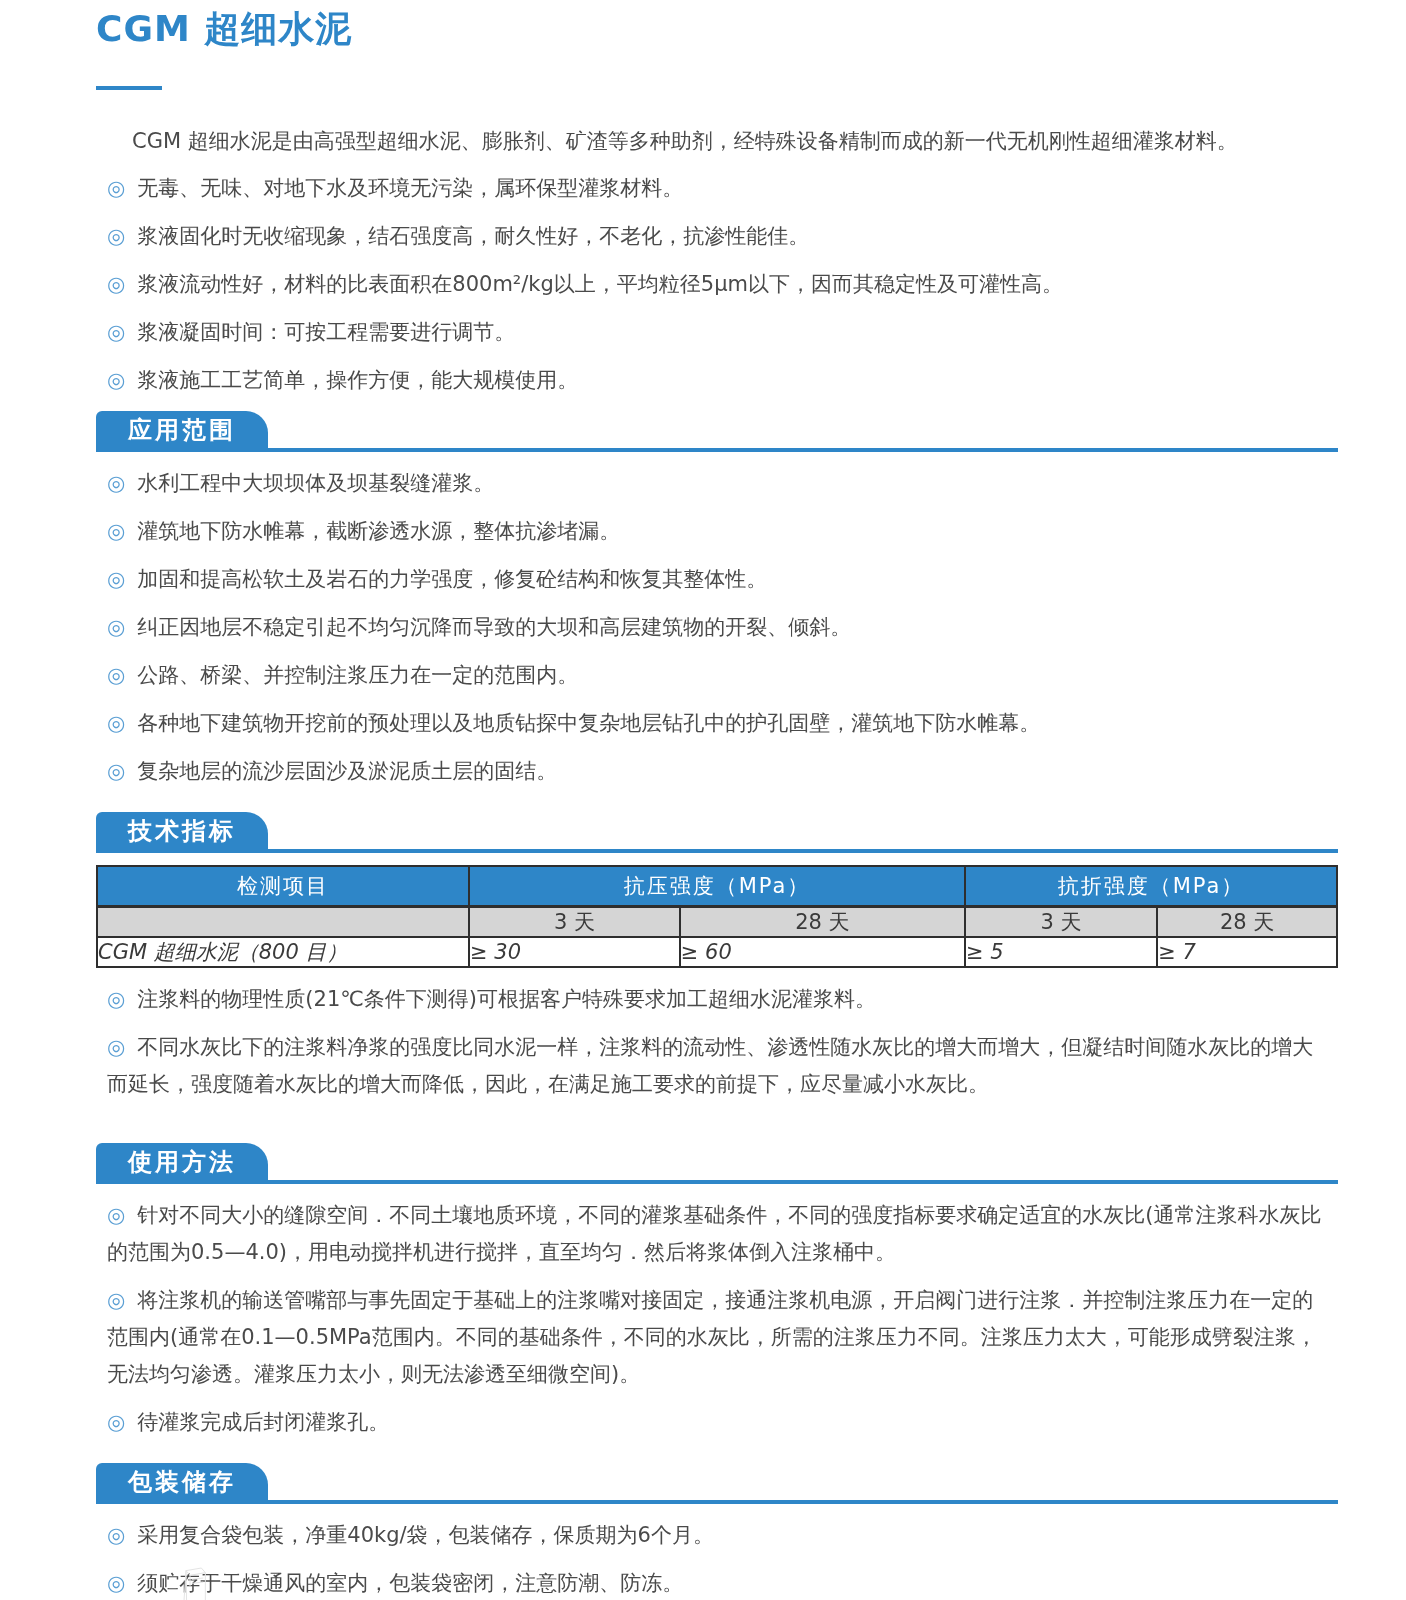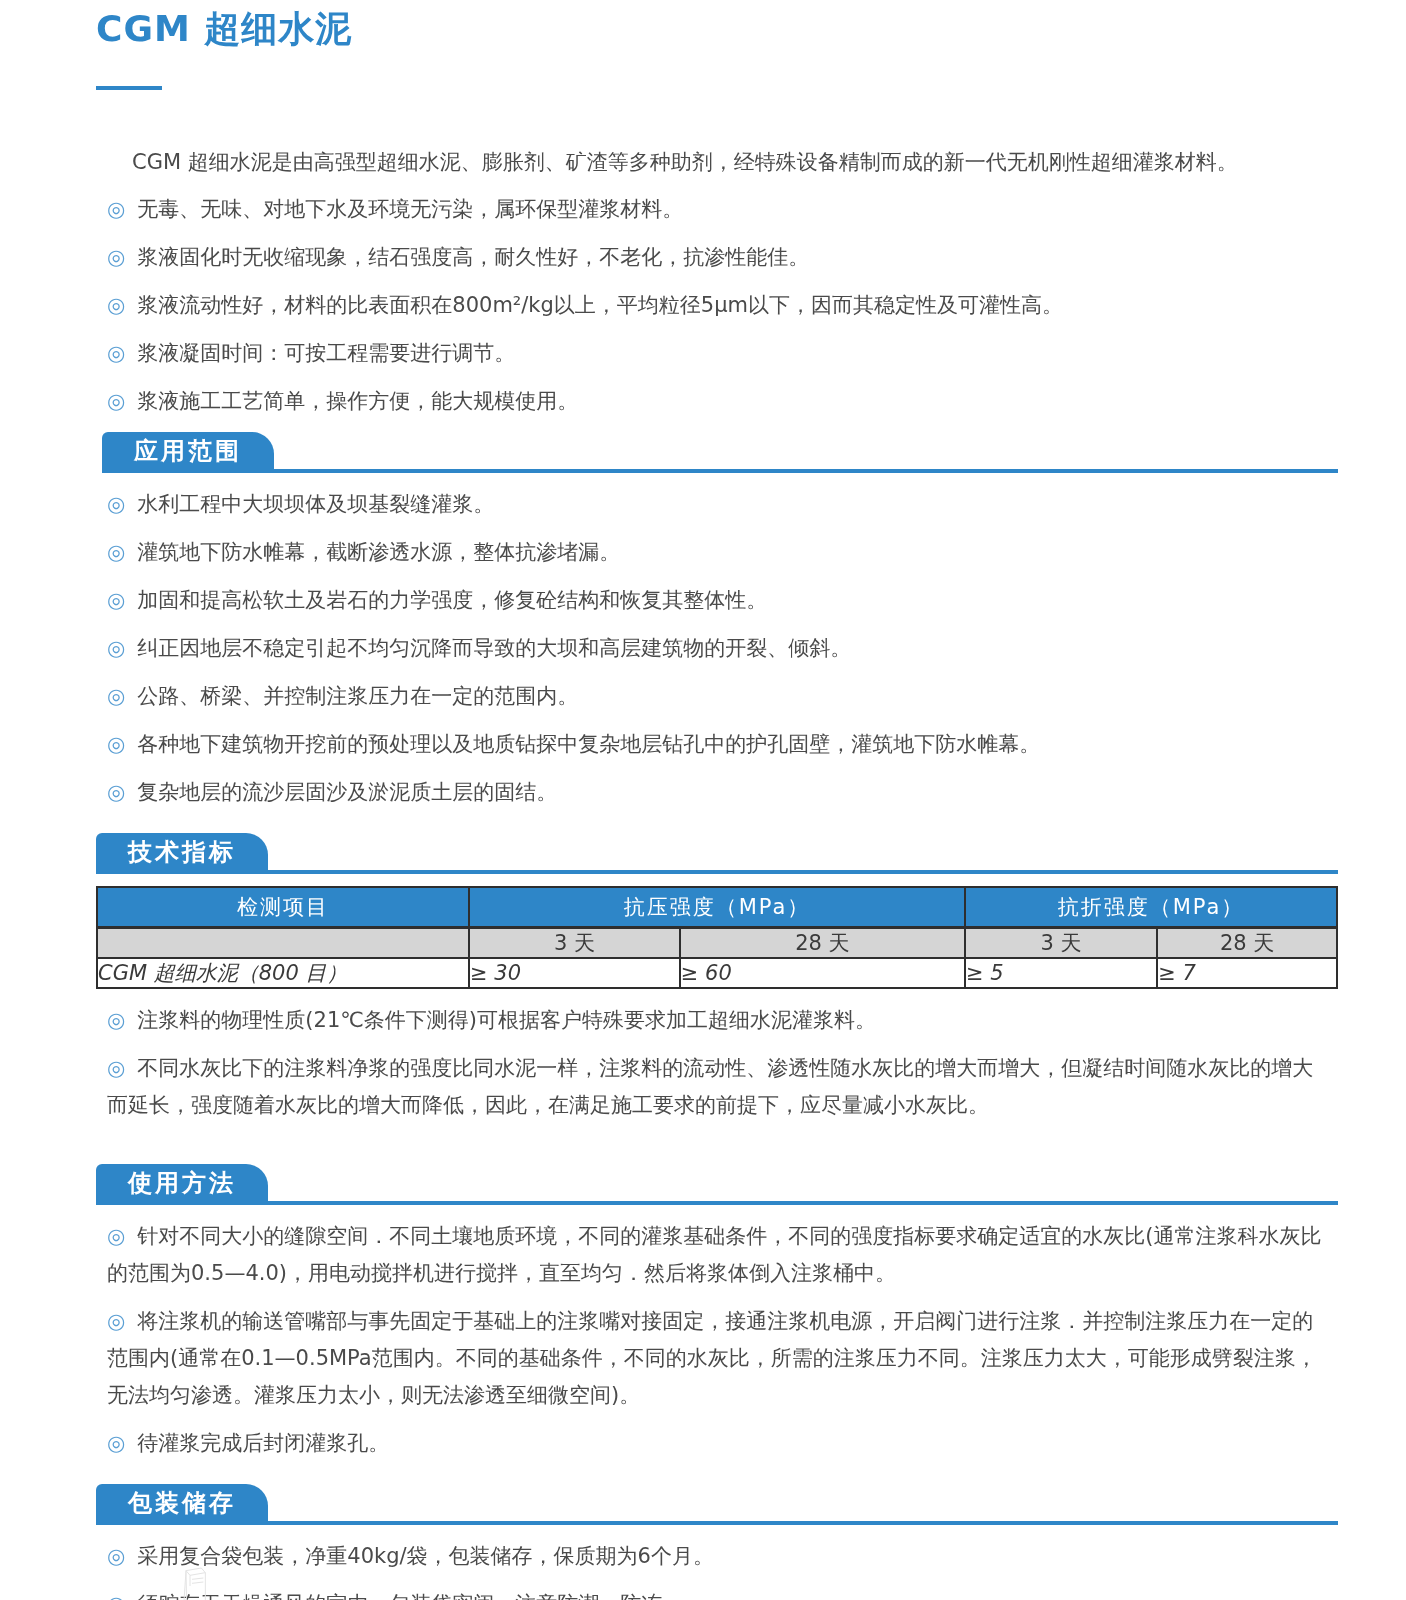--- a/index.html
+++ b/index.html
@@ -15,33 +15,33 @@
     width:1406px;height:1600px;background:#ffffff;
     font-family:"DejaVu Sans","Liberation Sans",sans-serif;
     color:var(--text);position:relative;overflow:hidden;
   }
   .content{padding:6px 68px 0 96px;}
   h1.page-title{
     color:var(--accent);font-size:36px;font-weight:bold;
     margin:0;line-height:46px;letter-spacing:1px;
   }
   .title-dash{width:66px;height:4px;background:var(--accent);margin-top:34px;}
-  .intro{margin:57px 0 0 0;text-indent:36px;font-size:21px;line-height:31px;color:#4a4a4a;}
+  .intro{margin:36px 0 0 0;text-indent:36px;font-size:21px;line-height:31px;color:#4a4a4a;}
   .section{margin:0;}
   .sec-header{margin-top:28px;line-height:0;}
   .sec-badge{
     display:inline-block;background:var(--accent);color:#ffffff;
     font-weight:bold;font-size:24px;height:37px;line-height:38px;
     padding:0 32px;border-radius:6px 22px 0 0;letter-spacing:3px;
   }
   .sec-line{height:4px;background:var(--accent);}
   .bullets{margin:13px 0 0 0;}
   .bullet{margin:11px;font-size:21px;line-height:37px;color:#4a4a4a;}
   .bi{color:var(--bullet-icon);margin-right:12px;}
-  .mt-sm{margin-top:12px;margin-left:6px;}
+  .mt-sm{margin-top:12px;}
   .mt-md{margin-top:22px;}
   .mt-lg{margin-top:40px;}
   table.specs{
     width:100%;border-collapse:collapse;margin-top:12px;
     font-size:21px;table-layout:fixed;
   }
   .specs th,.specs td{
     border:2px solid var(--table-border);
     font-weight:normal;padding:0;
   }

